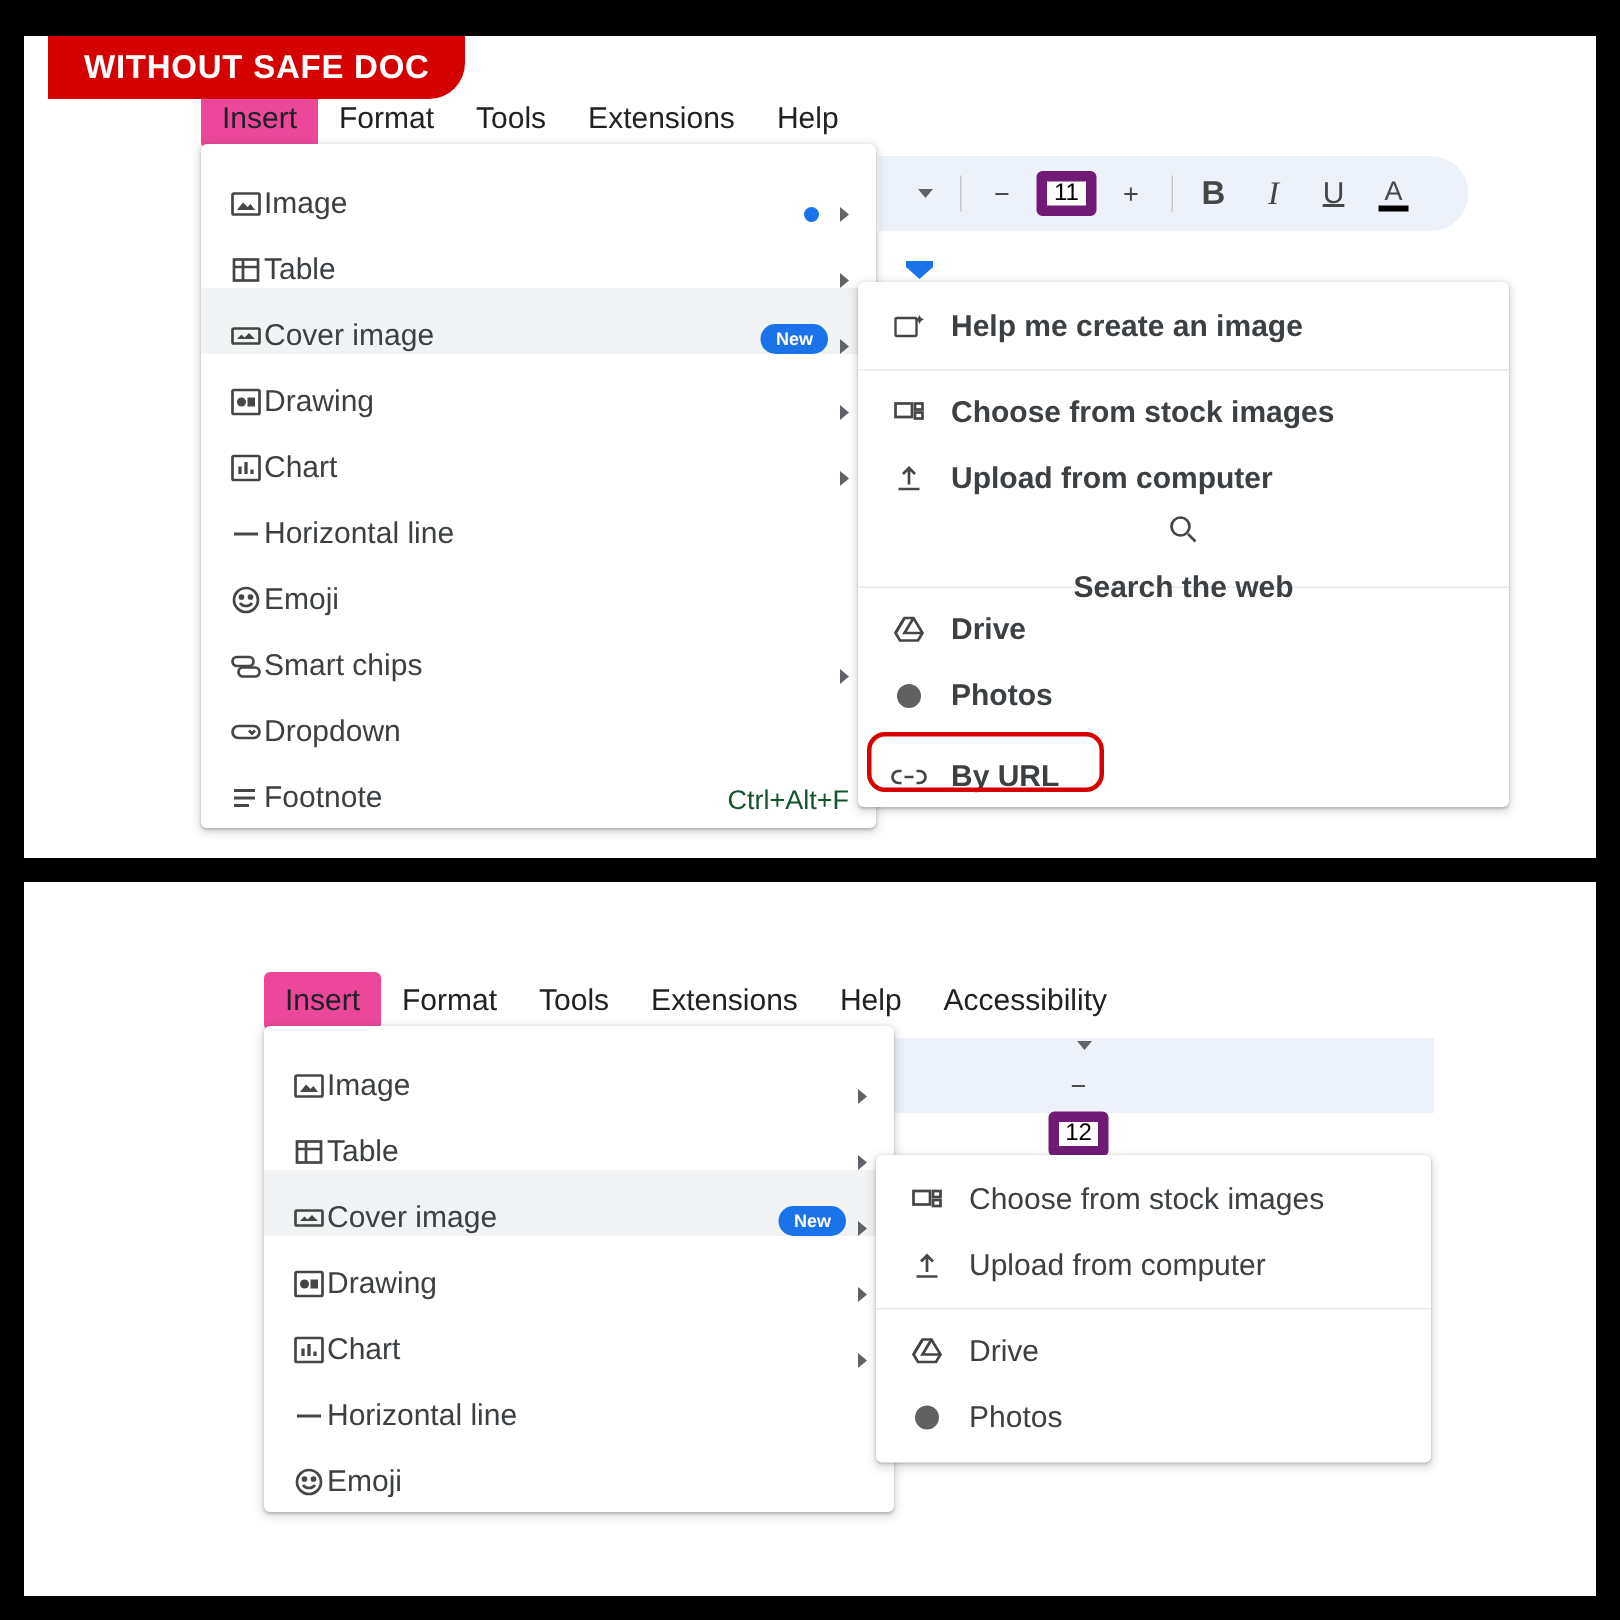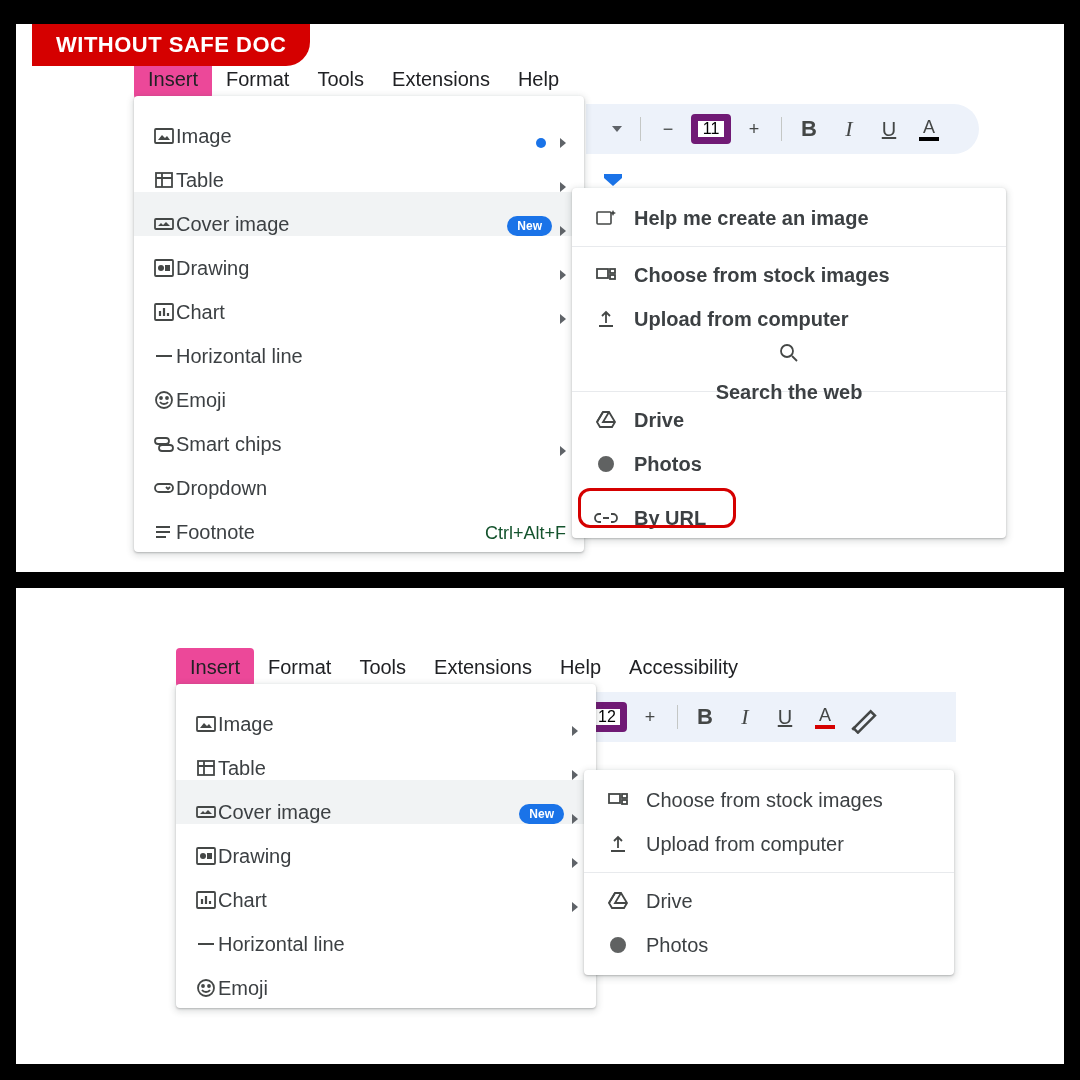--- a/index.html
+++ b/index.html
@@ -89,21 +89,21 @@
     background: #edf2fa;
     display:flex;
     align-items:center;
     padding: 0 10px;
     gap: 6px;
     font-size: 18px;
     color: #444746;
     border-radius: 0;
   }
   .tb-top { left: 570px; top: 80px; right: 85px; border-top-right-radius: 26px; border-bottom-right-radius: 26px; }
-  .tb-bot { left: 466px; top: 104px; right: 108px; }
+  .tb-bot { left: 466px; top: 104px; right: 108px; flex-direction: column; }
   .tb-btn { width:34px; height:34px; display:flex; align-items:center; justify-content:center; cursor:pointer; }
   .tb-input { width:40px; height:30px; border:7px solid #701a75; border-radius:4px; text-align:center; font-size:16px; background:#fff; }
   .tb-sep { width:1px; height:24px; background:#c4c7c5; margin: 0 4px; }
   .tb-bold { font-weight:700; font-size:22px; }
   .tb-italic { font-style:italic; font-family: serif; font-size:22px; }
   .tb-under { text-decoration: underline; font-size:20px; }
   .tb-color { display:flex; flex-direction:column; align-items:center; line-height:1; }
   .tb-color-bar { width:20px; height:4px; background:#000; margin-top:1px; }
   .tb-color-bar.red { background:#d50000; }
 

